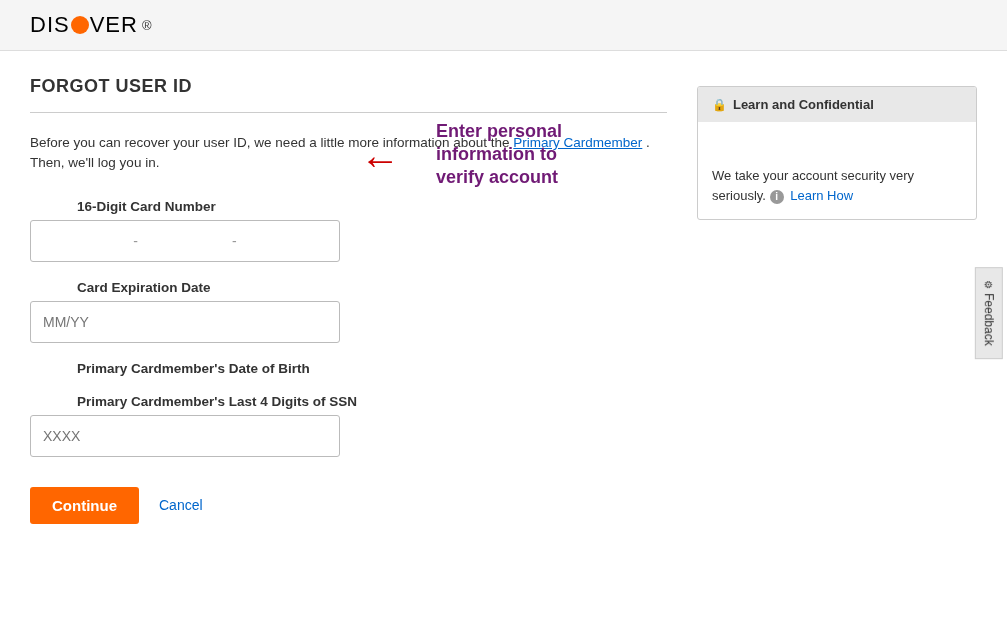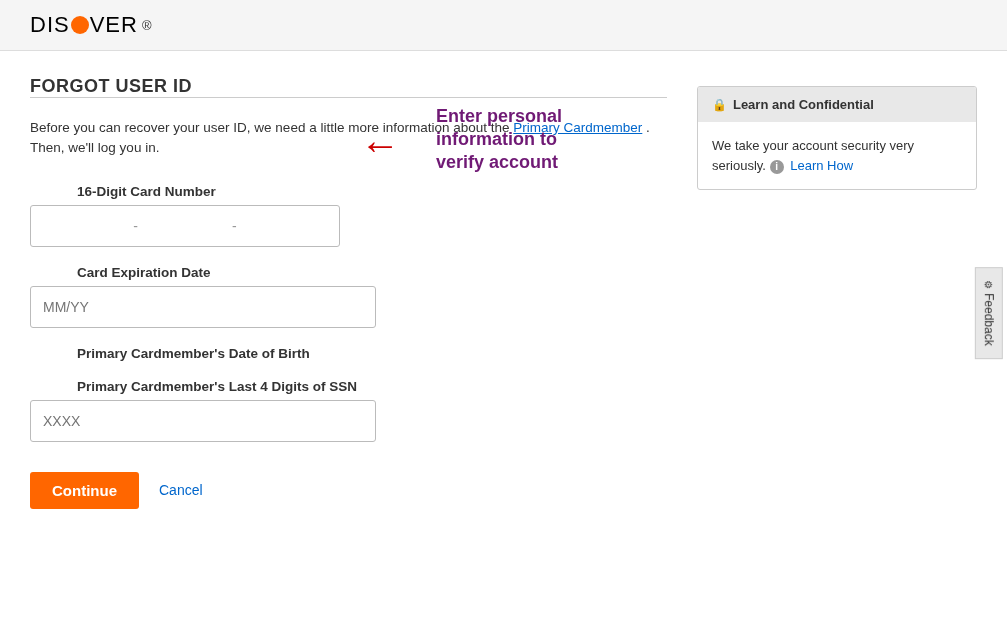--- a/index.html
+++ b/index.html
@@ -57,20 +57,21 @@
     .right-panel {
       width: 280px;
       flex-shrink: 0;
       position: relative;
     }
 
     .page-title {
       font-size: 18px;
       font-weight: bold;
       color: #333;
+      margin-bottom: 15px;
       letter-spacing: 0.5px;
     }
     .divider {
       border: none;
       border-top: 1px solid #ccc;
       margin-bottom: 20px;
     }
 
     .intro-text {
       font-size: 13.5px;
@@ -89,21 +90,21 @@
     }
     .field-label {
       font-size: 13.5px;
       font-weight: bold;
       color: #333;
       margin-bottom: 6px;
       display: block;
       margin-left: 47px;
     }
     .text-input {
-      width: 346px;
+      width: 310px;
       height: 42px;
       border: 1px solid #bbb;
       border-radius: 3px;
       padding: 8px 12px;
       font-size: 14px;
       color: #999;
       outline: none;
     }
 
     
@@ -202,20 +203,21 @@
       gap: 6px;
     }
     .lock-icon {
       font-size: 12px;
     }
     .secure-body {
       padding: 14px;
       font-size: 13px;
       color: #333;
       line-height: 1.5;
+      margin-top: 30px;
     }
     .learn-how-link {
       color: #0066cc;
       text-decoration: none;
       font-size: 13px;
     }
     .info-icon {
       display: inline-block;
       width: 14px;
       height: 14px;

